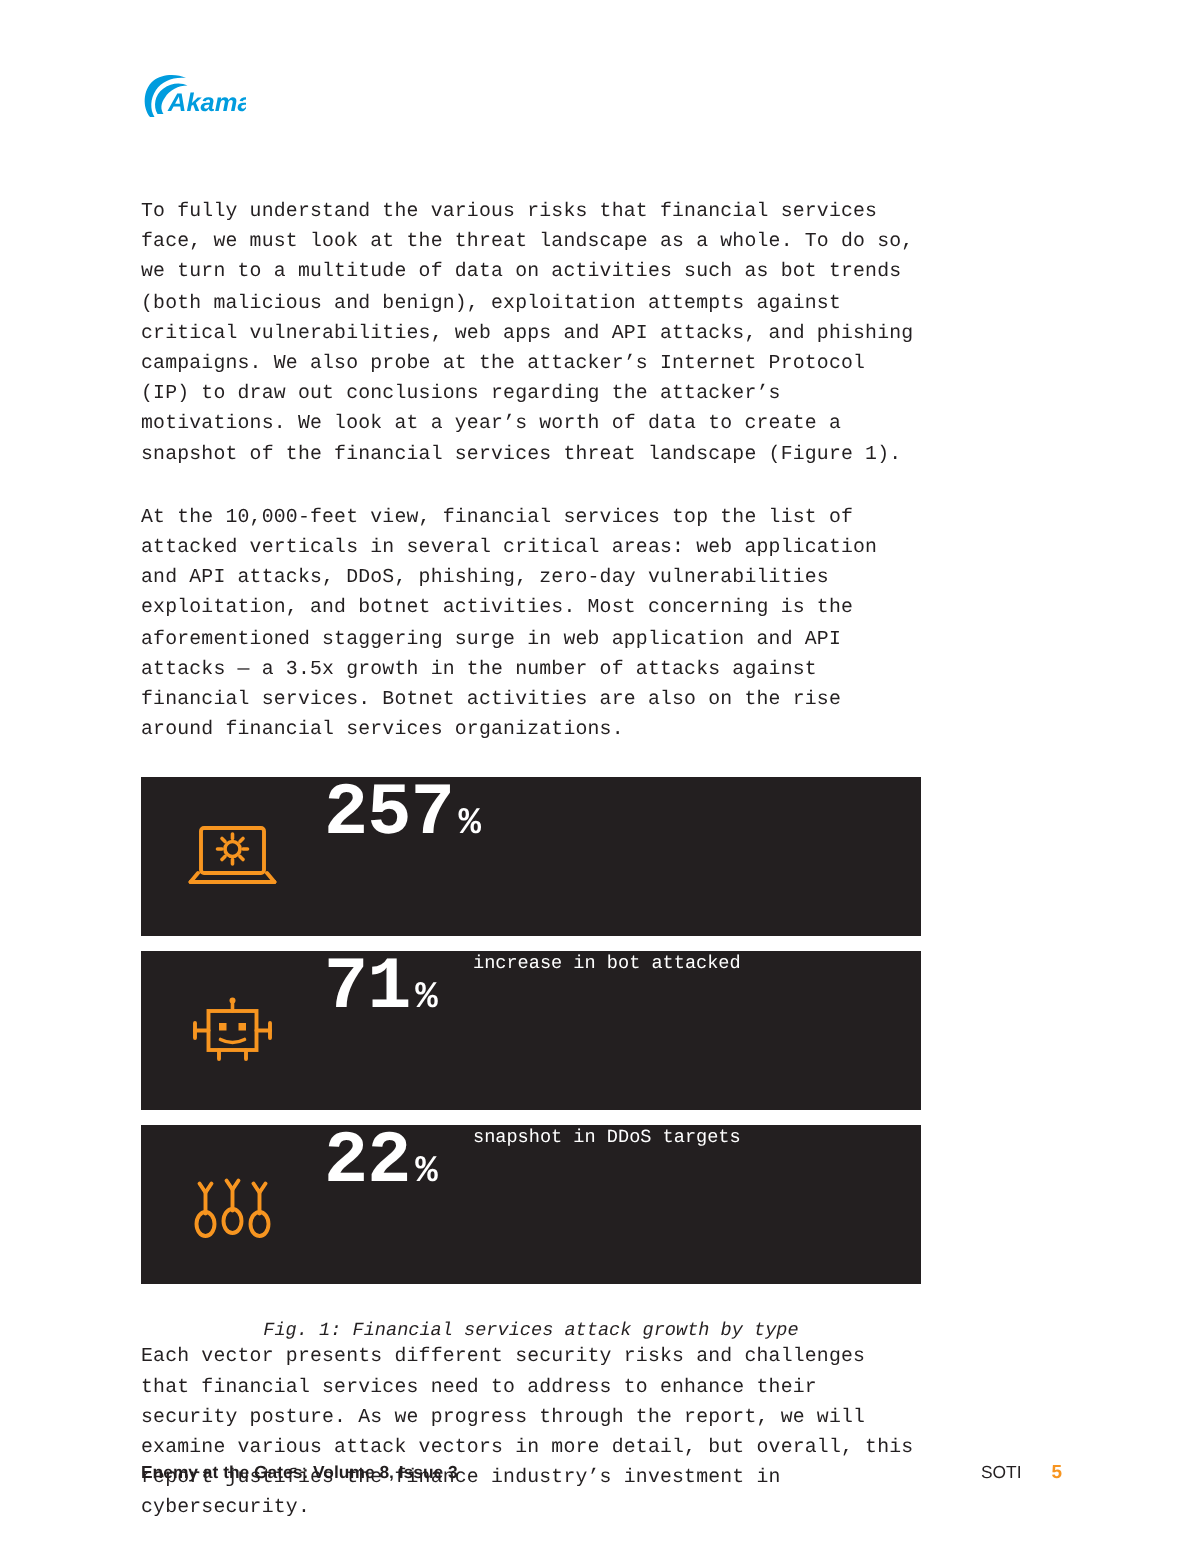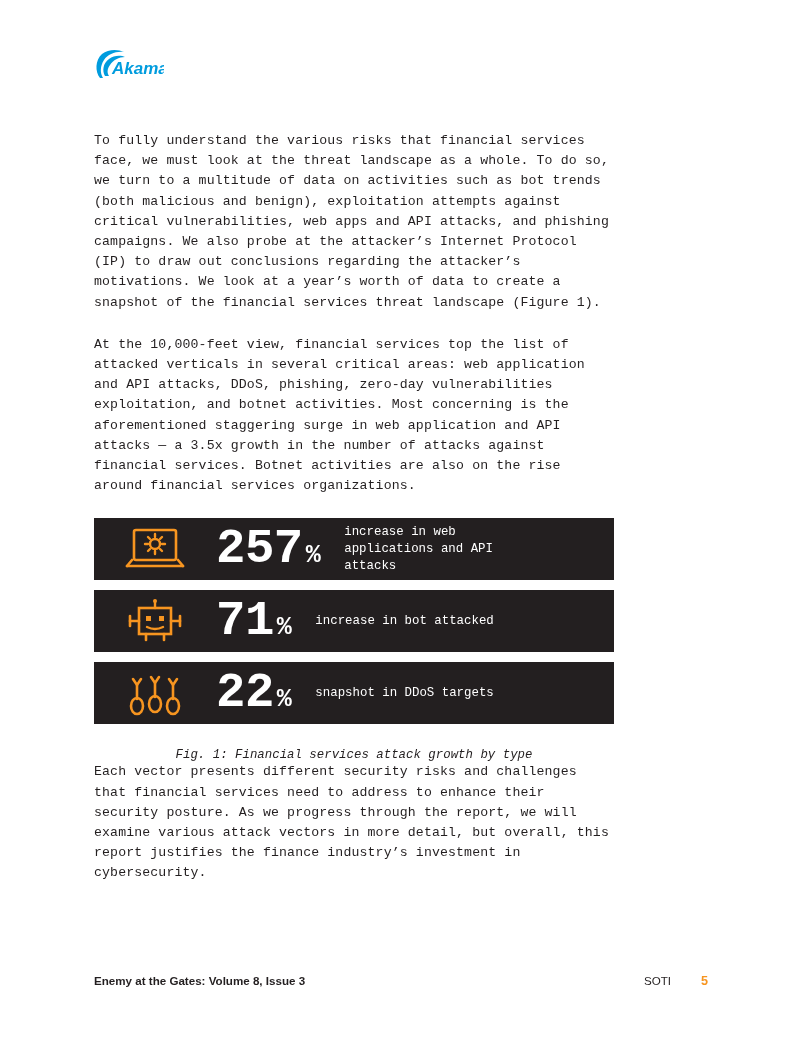--- a/index.html
+++ b/index.html
@@ -37,24 +37,23 @@
     line-height: 20.2px;
     color: #231f20;
     letter-spacing: 0.01em;
   }
   .stats {
     margin-top: 4px;
   }
   .stat-row {
     position: relative;
     background: #231f20;
-    height: 62px;
+    height: 106px;
     margin-bottom: 10px;
     display: flex;
-    align-items: center;
   }
   .stat-icon {
     width: 122px;
     display: flex;
     align-items: center;
     justify-content: center;
     flex: 0 0 122px;
   }
   .stat-number {
     color: #ffffff;
@@ -92,21 +91,21 @@
     display: flex;
     justify-content: space-between;
     align-items: baseline;
     font-size: 11.6px;
     font-weight: bold;
     color: #231f20;
   }
   .footer-right {
     display: flex;
     align-items: baseline;
-    gap: 30px;
+    gap: 20px;
     justify-content: space-between;
   }
   .footer-soti {
     font-weight: normal;
     font-size: 11.6px;
     color: #231f20;
   }
   .footer-page {
     color: #f79520;
     font-weight: bold;
@@ -149,21 +148,20 @@
                 <path d="M36 23 L38 25"></path>
               <path d="M38 11 L36 13"></path>
                 <path d="M26 23 L24 25"></path>
             </g>
           </svg>
         </div>
         <div class="stat-number">
           <span>257</span>
           <span class="stat-pct">%</span>
         </div>
-        <div class="stat-label">increase in web applications and API attacks</div>
       </div>
 
       <div class="stat-row">
         <div class="stat-icon">
           <svg width="62" height="46" viewBox="0 0 62 46" xmlns="http://www.w3.org/2000/svg">
             <rect x="15" y="10" width="32" height="26" fill="none" stroke="#f79520" stroke-width="2.6"></rect>
             <rect x="22" y="18" width="5" height="5" fill="#f79520"></rect>
             <rect x="35" y="18" width="5" height="5" fill="#f79520"></rect>
             <path d="M23 29 Q31 33 39 29" fill="none" stroke="#f79520" stroke-width="2.4" stroke-linecap="round"></path>
             <path d="M31 10 L31 4" stroke="#f79520" stroke-width="2.4" stroke-linecap="round"></path>

